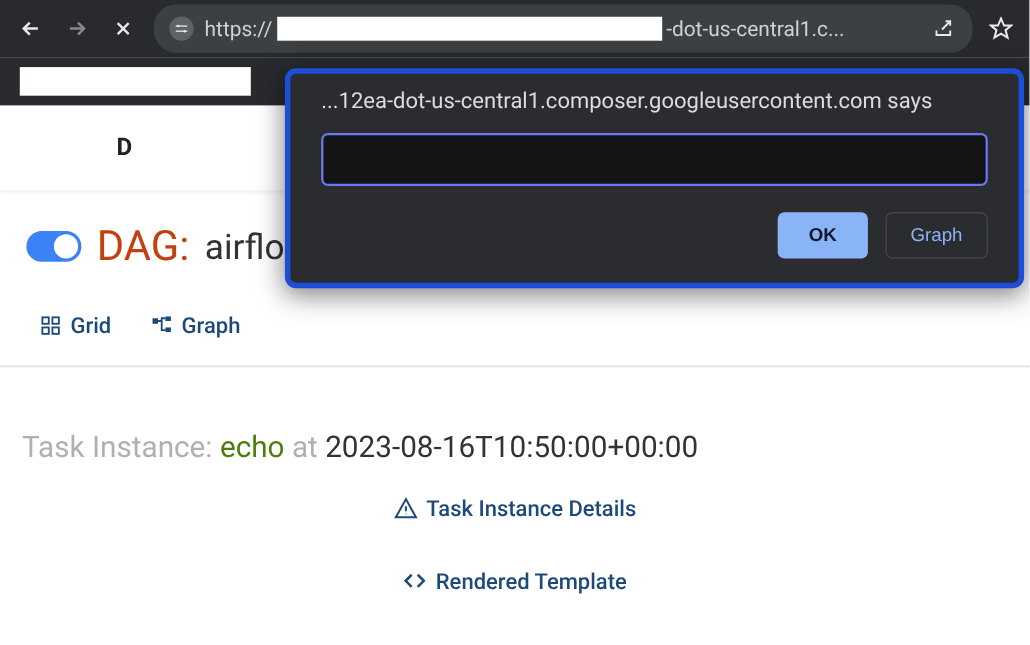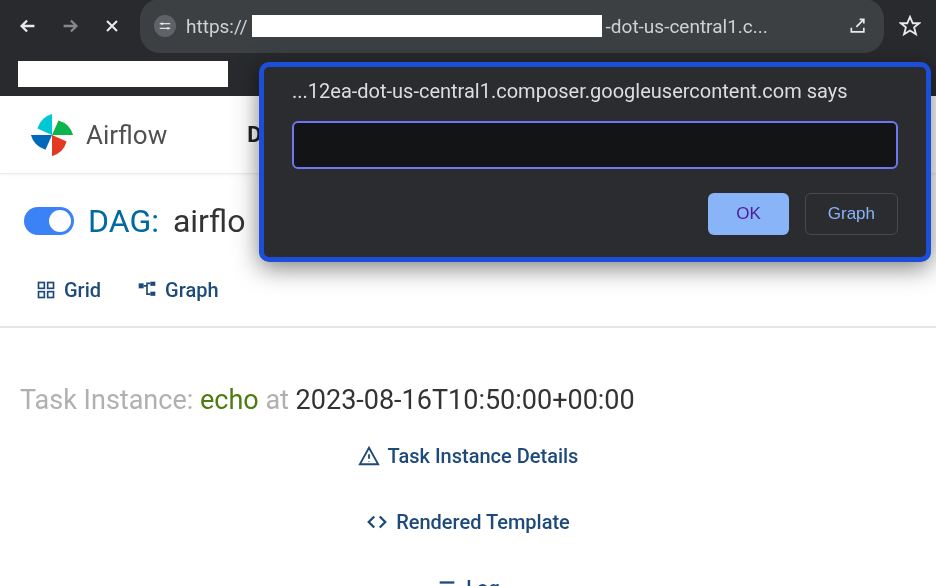--- a/index.html
+++ b/index.html
@@ -29,21 +29,21 @@
       color: #e8eaed;
       cursor: pointer;
     }
     .nav-btn.disabled { color: #888; }
     .url-bar {
       flex: 1;
       display: flex;
       align-items: center;
       background: #3c4043;
       border-radius: 20px;
-      height: 54px;
+      height: 44px;
       padding: 0 14px;
       gap: 10px;
     }
     .url-icon {
       width: 22px;
       height: 22px;
       background: #5f6368;
       border-radius: 50%;
       display: flex;
       align-items: center;
@@ -136,22 +136,22 @@
     .toggle-knob {
       width: 22px;
       height: 22px;
       background: #fff;
       border-radius: 50%;
       position: absolute;
       top: 3px;
       right: 3px;
     }
     .dag-label {
-      font-size: 32px;
-      color: #0369a1;
+      font-size: 38px;
+      color: #c2410c;
     }
     .dag-name {
       font-size: 32px;
       color: #333;
     }
     
     .tabs-row {
       display: flex;
       align-items: center;
       padding: 10px 36px 24px 36px;
@@ -226,26 +226,26 @@
       border-radius: 6px;
       margin-bottom: 24px;
     }
     .dialog-buttons {
       display: flex;
       justify-content: flex-end;
       gap: 16px;
     }
     .btn-ok {
       background: #8ab4f8;
-      color: #4c1d95;
+      color: #0f172a;
       border: none;
       border-radius: 6px;
       padding: 10px 28px;
       font-size: 17px;
-      font-weight: 400;
+      font-weight: 700;
       cursor: pointer;
     }
     .btn-cancel {
       background: transparent;
       color: #8ab4f8;
       border: 1px solid #4a4b4e;
       border-radius: 6px;
       padding: 10px 22px;
       font-size: 17px;
       cursor: pointer;
@@ -296,29 +296,20 @@
       </svg>
   </div>
 </div>
 
 <div class="subheader">
   <div class="subheader-box"></div>
   <span class="subheader-arrow">◄</span>
 </div>
 
 <div class="airflow-header">
-  <div class="airflow-logo">
-    <svg class="pinwheel" viewBox="0 0 64 64">
-      <path d="M32 32 L32 6 Q18 10 14 24 Z" fill="#00c7d4"></path>
-      <path d="M32 32 L58 32 Q54 18 40 14 Z" fill="#0cb44b"></path>
-      <path d="M32 32 L32 58 Q46 54 50 40 Z" fill="#e43921"></path>
-      <path d="M32 32 L6 32 Q10 46 24 50 Z" fill="#0169ba"></path>
-    </svg>
-    <span class="airflow-text">Airflow</span>
-  </div>
   <span class="nav-d">D</span>
 </div>
 
 <div class="dag-row">
   <div class="toggle">
     <div class="toggle-knob"></div>
   </div>
   <span class="dag-label">DAG:</span>
   <span class="dag-name">airflo</span>
 </div>

